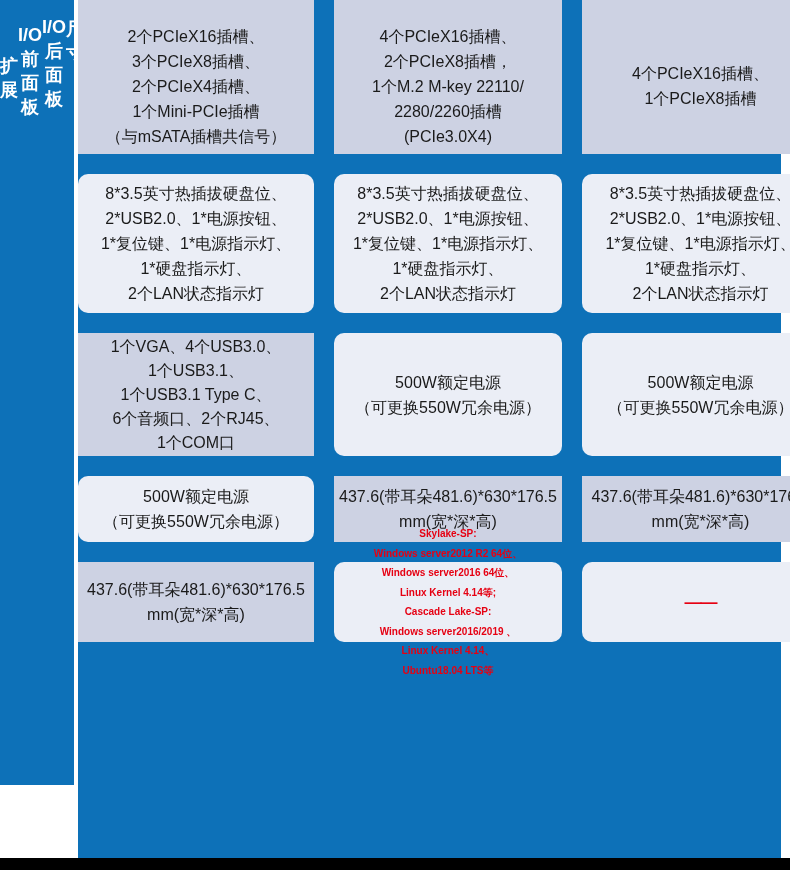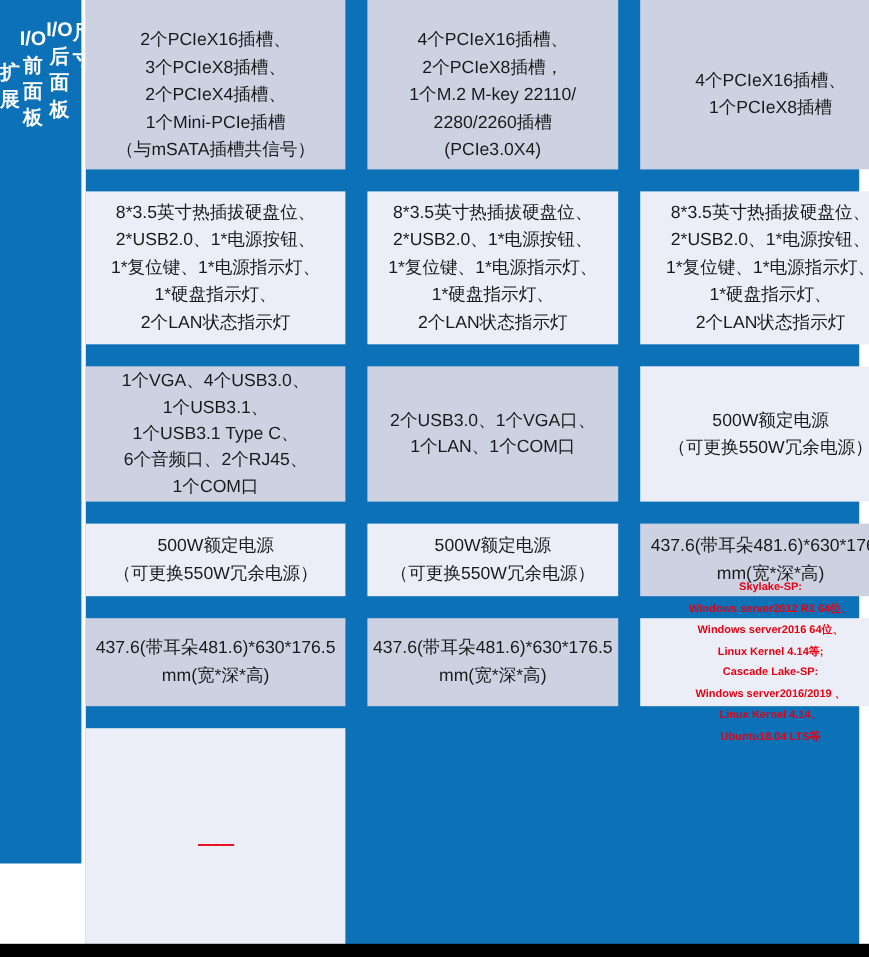--- a/index.html
+++ b/index.html
@@ -31,21 +31,21 @@
     background:var(--blue);
     border-right:2px solid var(--blue);
     border-bottom:2px solid var(--blue);
   }
   .cell{
     display:flex;align-items:center;justify-content:center;text-align:center;
     font-size:16px;line-height:25px;color:#1a1a1a;
     white-space:pre-line;padding:0 4px;box-sizing:border-box;
   }
   .cell.dark{background:var(--rowDark);}
-  .cell.light{background:var(--rowLight);}
+  .cell.light{background:var(--rowLight);border-radius:10px;}
   .cell.pad-top{padding-top:18px;}
   .cell.tight{line-height:24px;}
   .cell.red-small{color:var(--red);font-size:10px;line-height:19.5px;font-weight:600;}
   .cell.red-med{color:var(--red);font-size:17px;line-height:22px;font-weight:600;}
   .cell.red-dash{color:var(--red);font-size:17px;font-weight:600;letter-spacing:-1px;}
 
   
   .bottom-bar{
     position:absolute;left:0;top:858px;width:790px;height:12px;background:#000000;
   }
@@ -94,22 +94,20 @@
 2*USB2.0、1*电源按钮、
 1*复位键、1*电源指示灯、
 1*硬盘指示灯、
 2个LAN状态指示灯</div>
 
     <div class="cell dark tight">1个VGA、4个USB3.0、
 1个USB3.1、
 1个USB3.1 Type C、
 6个音频口、2个RJ45、
 1个COM口</div>
-    <div class="cell dark tight">2个USB3.0、1个VGA口、
-1个LAN、1个COM口</div>
 
     <div class="cell light">500W额定电源
 （可更换550W冗余电源）</div>
     <div class="cell light">500W额定电源
 （可更换550W冗余电源）</div>
     <div class="cell light">500W额定电源
 （可更换550W冗余电源）</div>
 
     <div class="cell dark">437.6(带耳朵481.6)*630*176.5
 mm(宽*深*高)</div>

